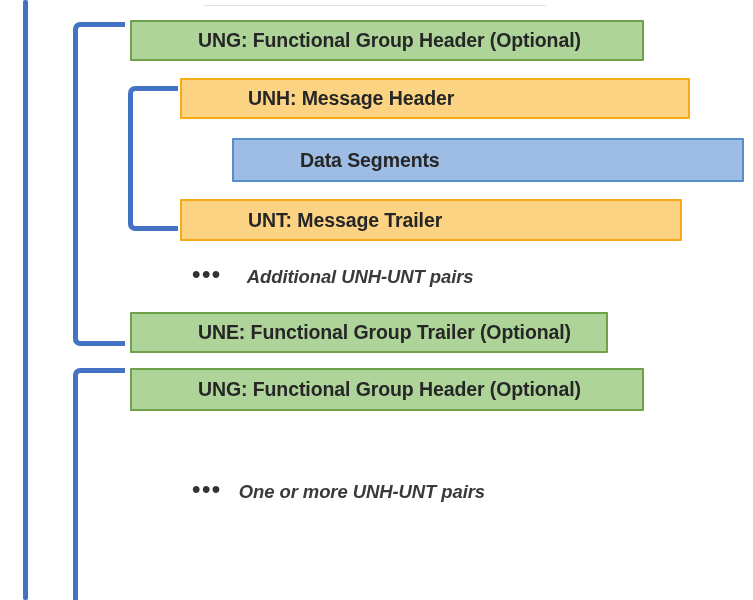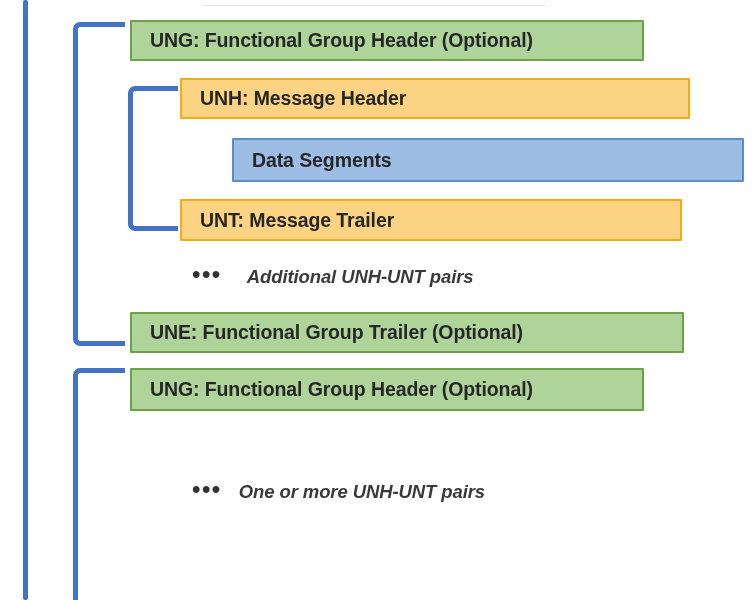--- a/index.html
+++ b/index.html
@@ -49,20 +49,21 @@
     align-items: center;
     border-radius: 1px;
   }
   .box .label {
     padding-left: 18px;
     font-size: 19.5px;
     font-weight: 700;
     color: #262626;
     white-space: nowrap;
     letter-spacing: -0.1px;
+    margin-left: 48px;
   }
   .box.green {
     background: #aed49a;
     border-color: #6fa14b;
   }
   .box.orange {
     background: #fcd383;
     border-color: #f5ab16;
   }
   .box.blue {
@@ -137,21 +138,21 @@
 
   <div class="box orange" style="left:180px; top:199px; width:502px; height:42px;">
     <span class="label">UNT: Message Trailer</span>
   </div>
 
   <div class="note-row" style="left:192px; top:266px;">
     <span class="dots">•••</span>
     <span class="note-text" style="margin-left:25px;font-style:italic;">Additional UNH-UNT pairs</span>
   </div>
 
-  <div class="box green" style="left:130px; top:312px; width:554px; height:41px;">
+  <div class="box green" style="left:130px; top:312px; width:478px; height:41px;">
     <span class="label">UNE: Functional Group Trailer (Optional)</span>
   </div>
 
   <div class="box green" style="left:130px; top:368px; width:514px; height:43px;">
     <span class="label">UNG: Functional Group Header (Optional)</span>
   </div>
 
   <div class="note-row" style="left:192px; top:481px;">
     <span class="dots">•••</span>
     <span class="note-text" style="margin-left:17px;">One or more UNH-UNT pairs</span>

